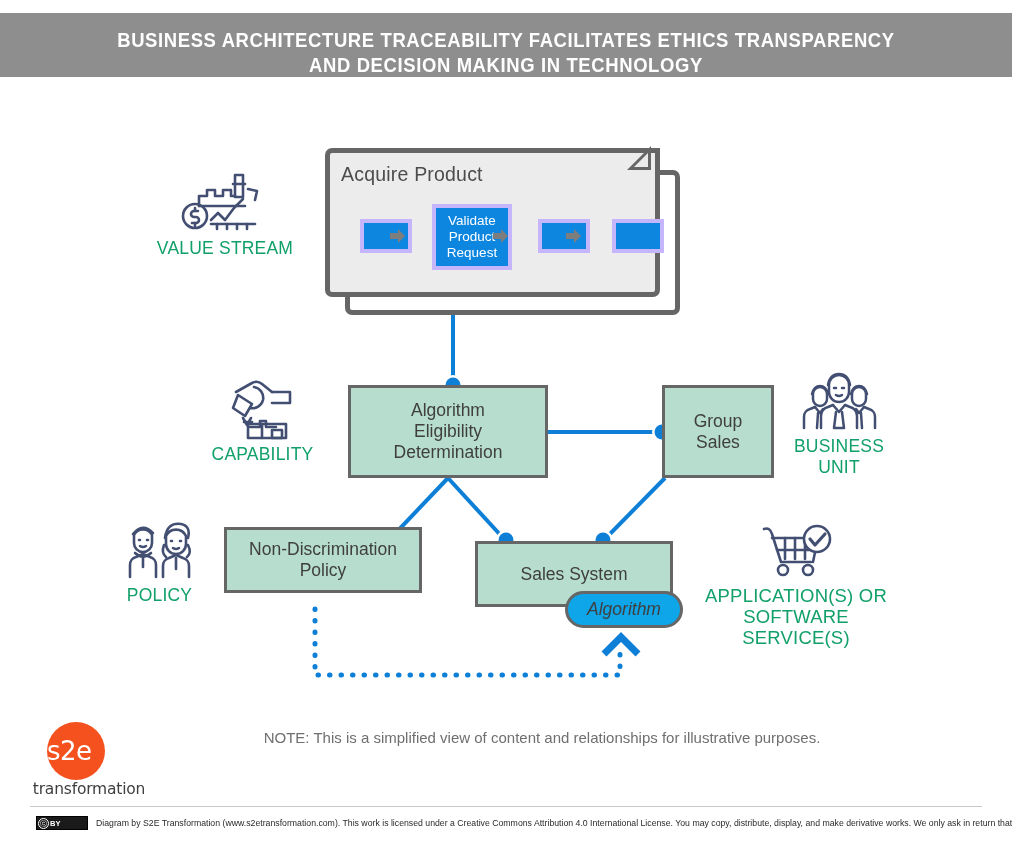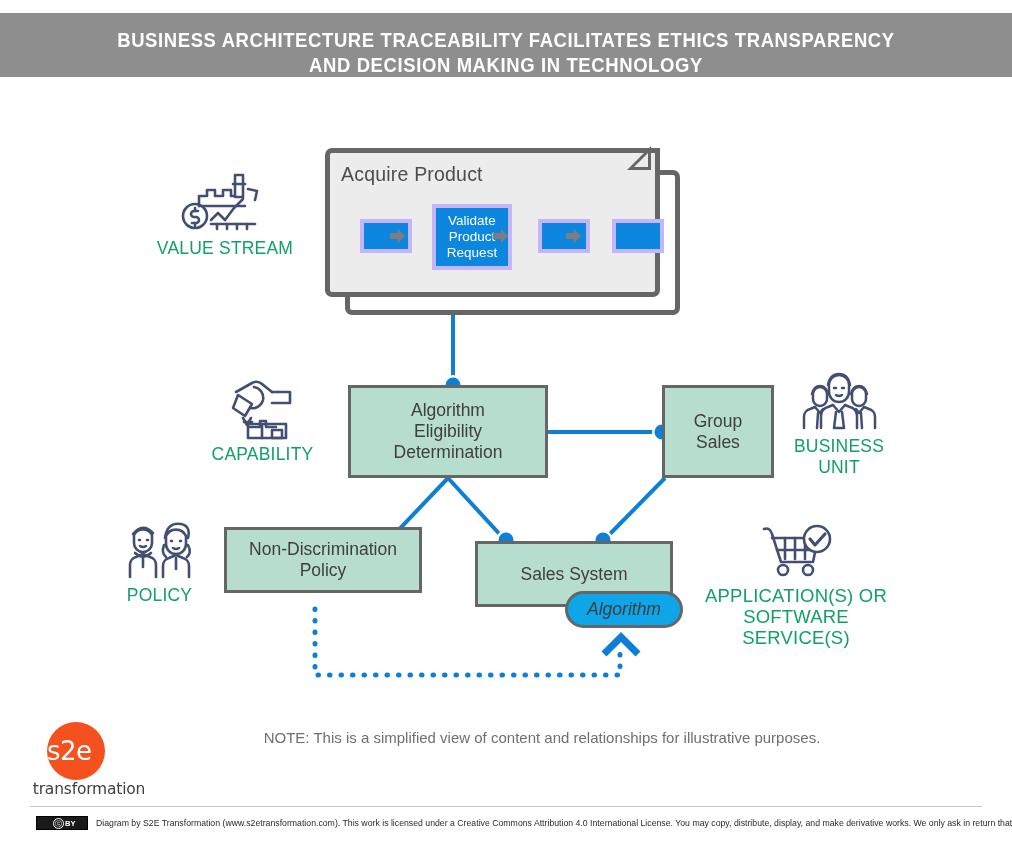--- a/index.html
+++ b/index.html
@@ -258,21 +258,21 @@
     left: 36px;
     top: 816px;
     width: 52px;
     height: 14px;
     background: #1a1a1a;
     border: 1px solid #000000;
     box-sizing: border-box;
     display: flex;
     align-items: center;
     gap: 1px;
-    padding-left: 16px;
+    padding-left: 1px;
   }
   #cc-badge .cc-ring {
     width: 11px;
     height: 11px;
     border-radius: 50%;
     border: 1.4px solid #ffffff;
     box-sizing: border-box;
     display: flex;
     align-items: center;
     justify-content: center;

